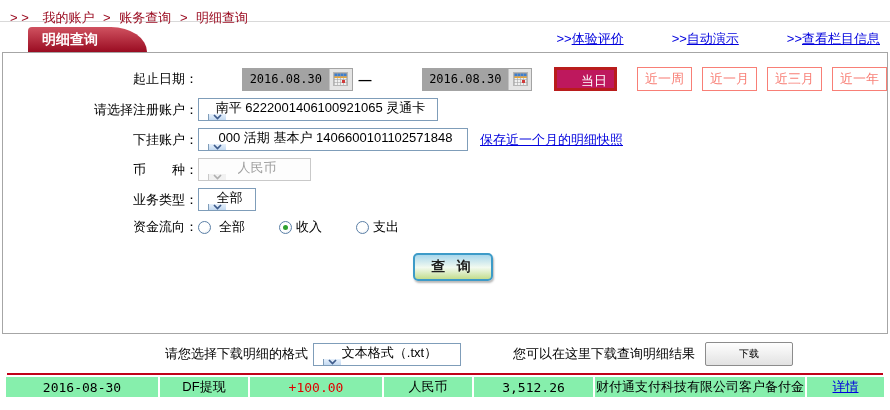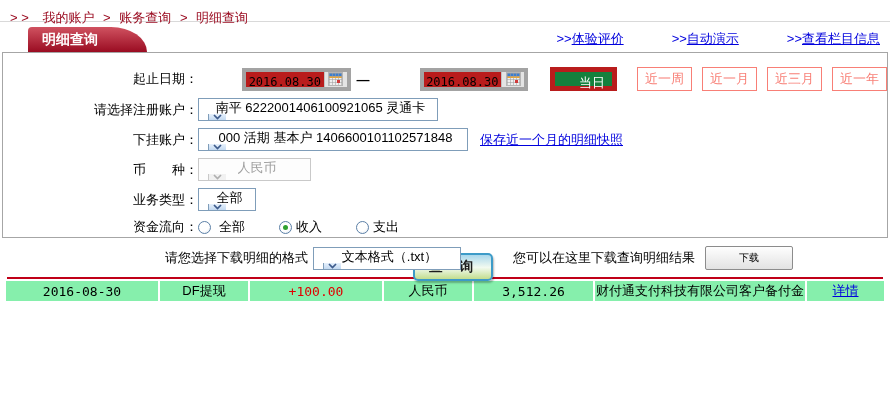--- a/index.html
+++ b/index.html
@@ -17,40 +17,40 @@
     background:linear-gradient(#d05260,#9a0c22); border-radius:4px 0 0 0;
     color:#fff; font-weight:bold; font-size:14px; line-height:25px; text-align:center; }
   .tab::after { content:""; position:absolute; left:100%; margin-left:-1px; top:0;
     width:36px; height:100%; background:linear-gradient(#d05260,#9a0c22);
     border-radius:0 100% 0 0; }
   .hlinks { position:absolute; right:10px; top:3px; display:flex; gap:48px; }
   .hlink { color:#0000dd; cursor:pointer; white-space:nowrap; }
   .hlink .lbl { text-decoration:underline; }
 
   
-  .panel { margin:0 2px; border:1px solid #a6a6a6; height:186px; background:#fff; padding-top:14px; }
+  .panel { margin:0 2px; border:1px solid #a6a6a6; height:282px; background:#fff; padding-top:14px; }
   .frow { display:flex; align-items:center; margin-bottom:7px; }
   .flabel { width:195px; text-align:right; flex:0 0 195px; }
 
   
-  .date-box { display:flex; width:112px; height:23px; border:4px solid #a3a3a3; background:#b91c1c; align-items:stretch;margin-left:44px; }
+  .date-box { display:flex; width:112px; height:23px; border:1px solid #a3a3a3; background:#a3a3a3; align-items:stretch;margin-left:44px; }
   .date-text { flex:1; text-align:center; line-height:21px; font-family:"DejaVu Sans Mono",monospace; font-size:12px; }
   .cal-btn { width:23px; background:#e4e4e4; border-left:1px solid #c2c2c2; display:flex; align-items:center; justify-content:center; cursor:pointer; }
   .cal-icon { position:relative; width:15px; height:14px; border:1px solid #b5b5b5;
     background-image:
       linear-gradient(to right, rgba(160,160,160,.55) 1px, transparent 1px),
       linear-gradient(to bottom, rgba(160,160,160,.55) 1px, transparent 1px),
       linear-gradient(#3b7ed0 0 3px, #f0a72c 3px 5px, #efefef 5px 100%);
     background-size:3px 3px, 3px 3px, 100% 100%; }
   .cal-icon::after { content:""; position:absolute; right:2px; bottom:2px; width:3px; height:3px; background:#d03a3a; }
   .dash { margin:0 6px; font-weight:bold; }
 
   
   .qb { height:24px; line-height:22px; padding:0 7px; text-align:center; cursor:pointer; white-space:nowrap; }
-  .qb.active { background:#15803d; color:#fff; border:5px solid #b91c1c; margin-left:22px;padding-left:24px; }
+  .qb.active { background:#be185d; color:#fff; border:3px solid #b91c1c; margin-left:22px;padding-left:24px; }
   .qb.ghost { background:#fff; color:#f87f76; border:1px solid #f87f76; margin-left:10px; }
   .qb.first-ghost { margin-left:20px; }
 
   
   .xp-select { display:inline-flex; align-items:center; height:23px; border:1px solid #7f9db9;
     background:#fff; padding-left:5px; cursor:pointer;flex-direction:column; }
   .xp-select .txt { flex:1; white-space:nowrap; overflow:hidden; }
   .xp-select .arrow { width:18px; align-self:stretch; margin-left:4px; border-left:1px solid #7f9db9;
     background:linear-gradient(#e7f1fc,#c3d9f1); display:flex; align-items:center; justify-content:center; }
   .xp-select.disabled { border-color:#c9c9c9; color:#9e9e9e; background:#fdfdfd; cursor:default; }
@@ -68,21 +68,21 @@
     background:radial-gradient(circle at 35% 30%, #fff 55%, #dde6ef); position:relative; margin-right:4px; }
   .radio.checked::after { content:""; position:absolute; left:3px; top:3px; width:5px; height:5px;
     border-radius:50%; background:#2fa12f; }
   .radio-item.pad-after-circle .radio { margin-right:8px; }
 
   
   .query-row { margin-top:17px; padding-left:410px; }
   .query-btn { width:80px; height:28px; border:2px solid #3d9bc8; border-radius:5px;
     background:linear-gradient(180deg,#a9d7ec 0%,#f2faf0 52%,#c3dd8e 100%);
     font-weight:bold; font-size:14px; letter-spacing:4px; color:#1c1c1c; cursor:pointer;
-    box-shadow:1px 2px 2px rgba(0,0,0,.28); font-family:Liberation Mono, monospace; }
+    box-shadow:1px 2px 2px rgba(0,0,0,.28); font-family:Liberation Serif, serif; }
 
   
   .dl-row { display:flex; align-items:center; margin-top:7px; padding-left:165px; height:26px; }
   .dl-hint { margin-left:52px; }
   .dl-btn { margin-left:10px; width:88px; height:24px; border:1px solid #8c8c8c; border-radius:2px;
     background:linear-gradient(#fefefe,#e2e2e2); font-size:10px; cursor:pointer; font-family:inherit; }
 
   
   .red-line { height:2px; background:#c00018; margin:6px 7px 0 7px; }
   table.tx { border-collapse:separate; border-spacing:2px; margin:0 4px; width:882px; table-layout:fixed; }

